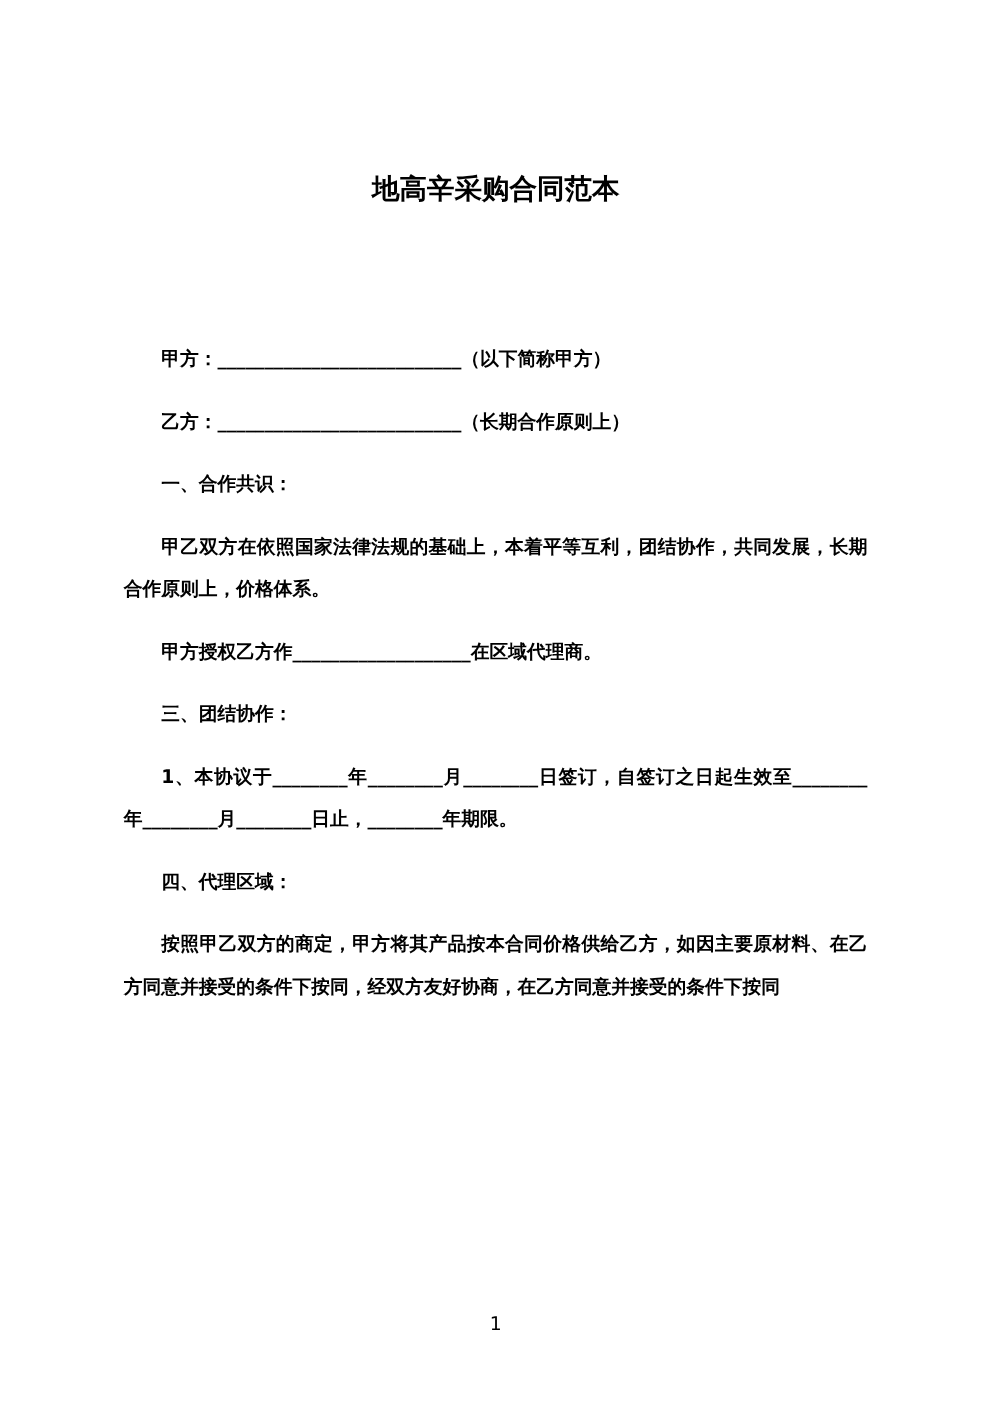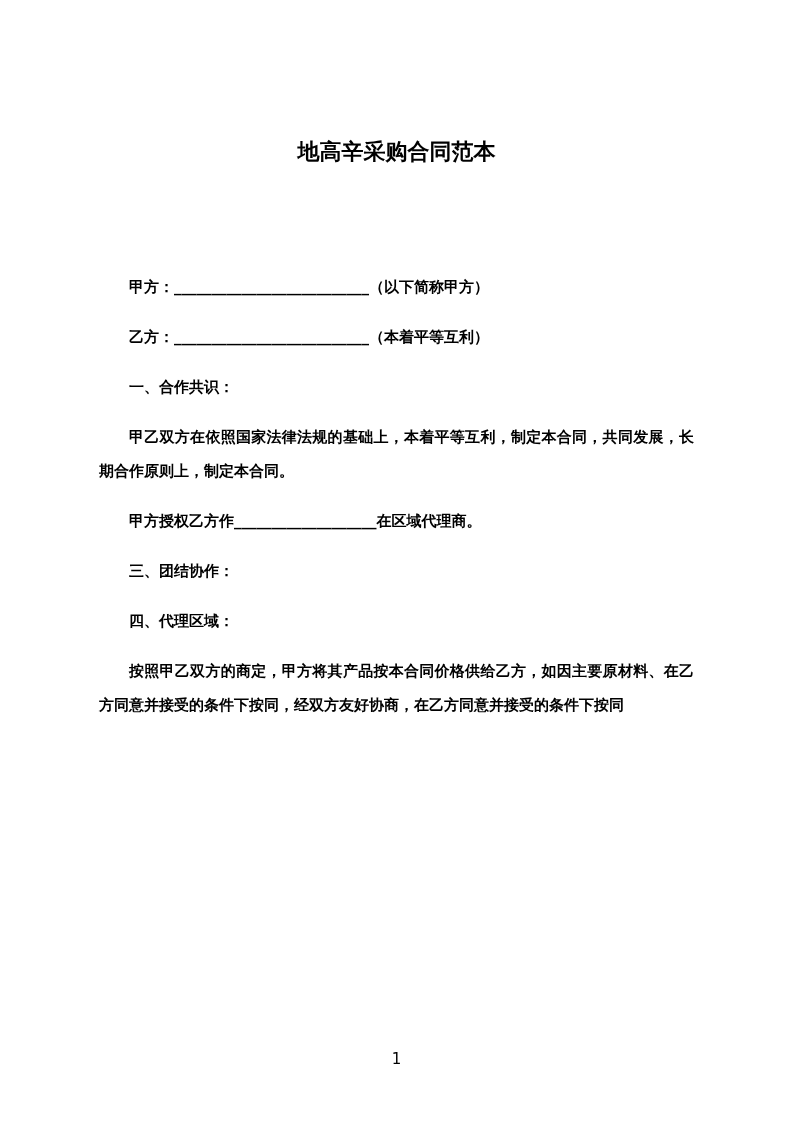--- a/index.html
+++ b/index.html
@@ -49,31 +49,32 @@
 </head>
 <body>
 
 <div class="page">
   <div class="content">
 
     <h1 class="doc-title">地高辛采购合同范本</h1>
 
     <p class="para">甲方：__________________________（以下简称甲方）</p>
 
-    <p class="para">乙方：__________________________（本着平等互利）</p>
+    <p class="para">乙方：__________________________（长期合作原则上）</p>
 
     <p class="para">一、合作共识：</p>
 
-    <p class="para">甲乙双方在依照国家法律法规的基础上，本着平等互利，制定本合同，共同发展，长期合作原则上，制定本合同。</p>
+    <p class="para">甲乙双方在依照国家法律法规的基础上，本着平等互利，团结协作，共同发展，长期合作原则上，价格体系。</p>
 
 
     <p class="para">甲方授权乙方作___________________在区域代理商。</p>
 
     <p class="para">三、团结协作：</p>
 
+    <p class="para">1、本协议于________年________月________日签订，自签订之日起生效至________年________月________日止，________年期限。</p>
 
 
     <p class="para">四、代理区域：</p>
 
     <p class="para">按照甲乙双方的商定，甲方将其产品按本合同价格供给乙方，如因主要原材料、在乙方同意并接受的条件下按同，经双方友好协商，在乙方同意并接受的条件下按同</p>
 
   </div>
 
   <div class="page-number">1</div>
 </div>

